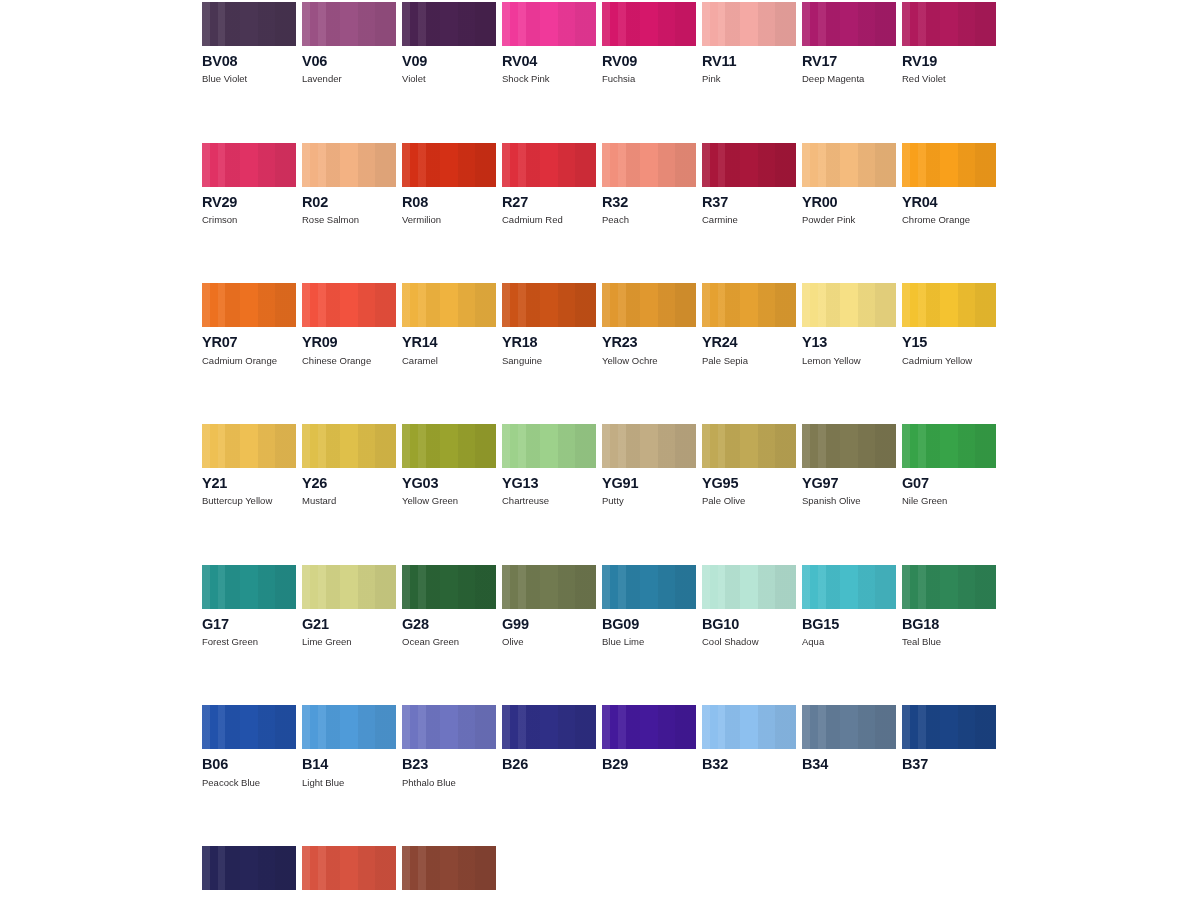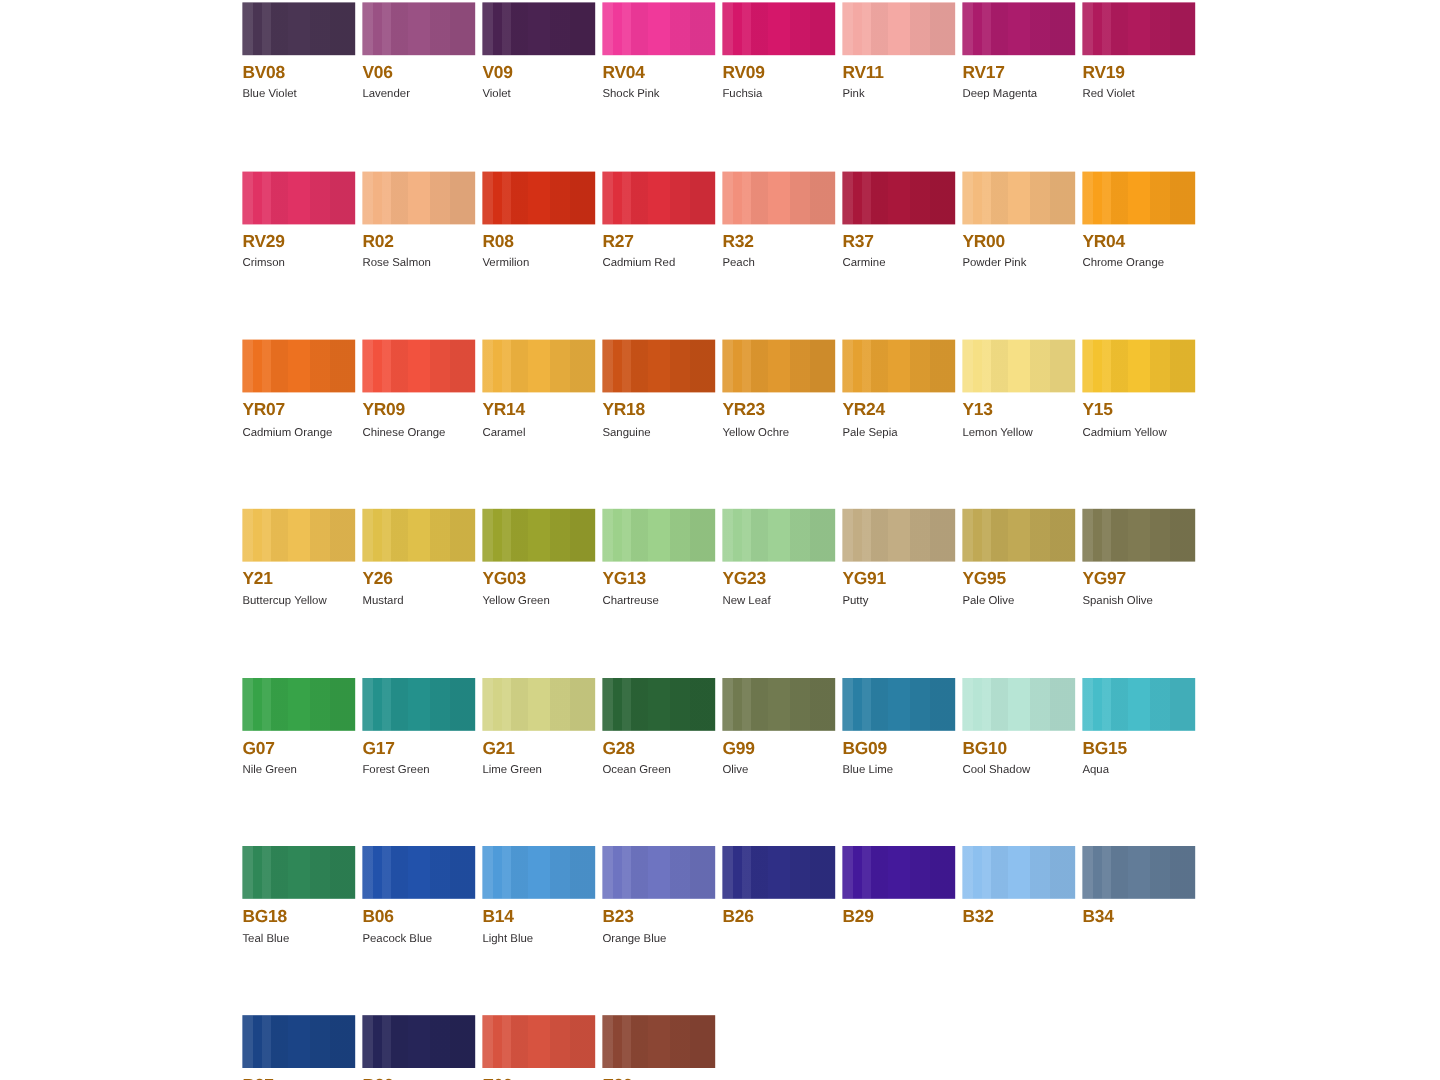--- a/index.html
+++ b/index.html
@@ -66,21 +66,21 @@
         rgba(0,0,0,0.05) 60%,
         rgba(0,0,0,0.05) 78%,
         rgba(0,0,0,0.085) 78%,
         rgba(0,0,0,0.085) 100%);
   }
 
   .swatch-code {
     margin-top: 8px;
     font-size: 14.5px;
     font-weight: bold;
-    color: #a16207;
+    color: #0f172a;
     letter-spacing: -0.2px;
     line-height: 1.05;
     white-space: nowrap;
   }
 
   .swatch-name {
     margin-top: 5px;
     font-size: 9.5px;
     font-weight: normal;
     color: #333032;
@@ -227,25 +227,20 @@
         <div class="swatch-chip" style="background: rgb(154, 163, 45);"></div>
         <div class="swatch-code">YG03</div>
         <div class="swatch-name">Yellow Green</div>
       </div>
       <div class="swatch-cell">
         <div class="swatch-chip" style="background: rgb(157, 209, 139);"></div>
         <div class="swatch-code">YG13</div>
         <div class="swatch-name">Chartreuse</div>
       </div>
       <div class="swatch-cell">
-        <div class="swatch-chip" style="background: rgb(158, 209, 149);"></div>
-        <div class="swatch-code">YG23</div>
-        <div class="swatch-name">New Leaf</div>
-      </div>
-      <div class="swatch-cell">
         <div class="swatch-chip" style="background: rgb(194, 173, 132);"></div>
         <div class="swatch-code">YG91</div>
         <div class="swatch-name">Putty</div>
       </div>
       <div class="swatch-cell">
         <div class="swatch-chip" style="background: rgb(192, 169, 85);"></div>
         <div class="swatch-code">YG95</div>
         <div class="swatch-name">Pale Olive</div>
       </div>
       <div class="swatch-cell">
@@ -304,21 +299,21 @@
         <div class="swatch-name">Peacock Blue</div>
       </div>
       <div class="swatch-cell">
         <div class="swatch-chip" style="background: rgb(79, 155, 217);"></div>
         <div class="swatch-code">B14</div>
         <div class="swatch-name">Light Blue</div>
       </div>
       <div class="swatch-cell">
         <div class="swatch-chip" style="background: rgb(110, 116, 193);"></div>
         <div class="swatch-code">B23</div>
-        <div class="swatch-name">Orange Blue</div>
+        <div class="swatch-name">Phthalo Blue</div>
       </div>
       <div class="swatch-cell">
         <div class="swatch-chip" style="background: rgb(47, 47, 134);"></div>
         <div class="swatch-code">B26</div>
       </div>
       <div class="swatch-cell">
         <div class="swatch-chip" style="background: rgb(68, 25, 155);"></div>
         <div class="swatch-code">B29</div>
       </div>
       <div class="swatch-cell">

